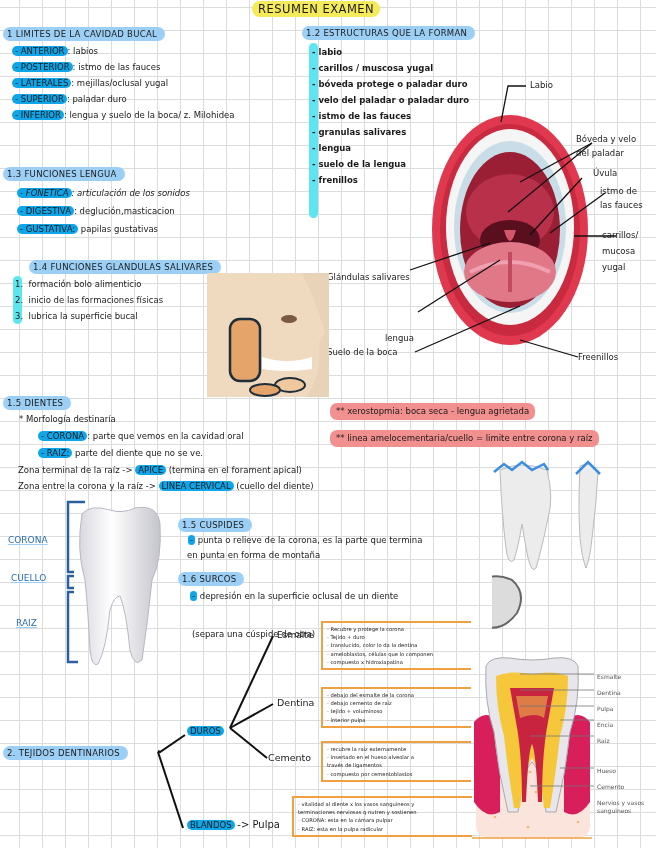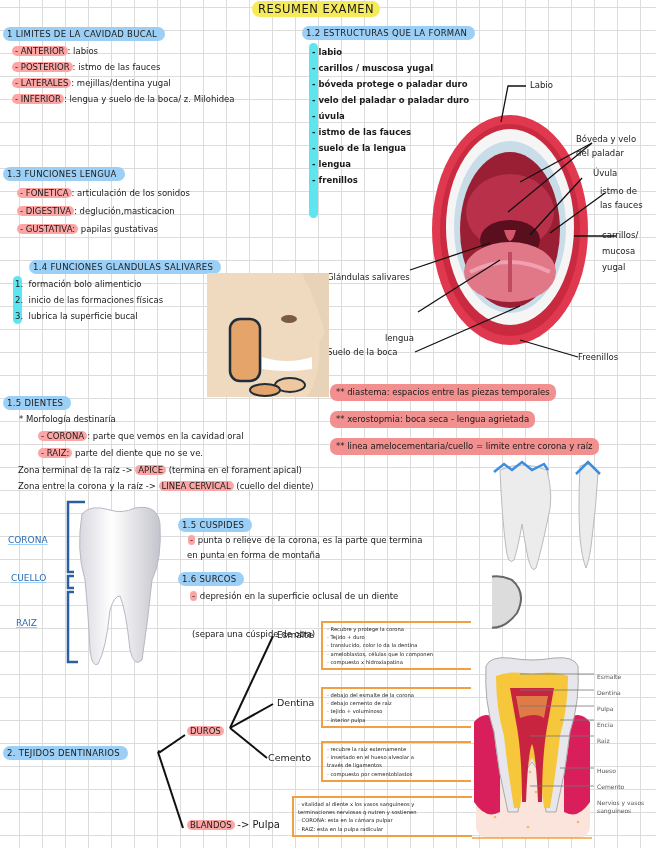--- a/index.html
+++ b/index.html
@@ -18,53 +18,54 @@
   .title{
     left:252px;top:1px;height:16px;padding:0 6px;
     background:#f5ea5a;border-radius:9px;
     font-size:11.5px;line-height:16px;letter-spacing:0.5px;
   }
   .hdr{
     height:14px;padding:0 8px 0 4px;background:#9ccff5;border-radius:8px;
     font-size:8.5px;line-height:14px;letter-spacing:0.3px;text-transform:uppercase;white-space:nowrap;
   }
   .line{font-size:8.5px;line-height:16px;white-space:nowrap;}
-  .hl{background:#fca5a5;border-radius:6px;padding:0 3px;}
+  .hl{background:#0ea5e9;border-radius:6px;padding:0 3px;}
   .hlr{background:#f28f8f;border-radius:7px;padding:1px 6px;font-size:8.5px;line-height:15px;white-space:nowrap;}
   .vbar{background:#5ee6f0;border-radius:5px;width:9px;}
   .lbl{font-size:8.5px;line-height:14px;white-space:nowrap;}
   .blue-lbl{color:#2a6db5;font-size:9px;text-decoration:underline;text-decoration-color:#9ccff5;}
   .box{border:2px solid #f0a040;border-right:none;padding:2px 4px;font-size:5.2px;line-height:8.2px;white-space:nowrap;}
   .box-top{border-top:2px solid #f0a040;}
   svg{position:absolute;}
 </style>
 </head>
 <body>
 
 <div class="abs title">RESUMEN EXAMEN</div>
 
 <div class="abs hdr" style="left:3px;top:27px;">1 LIMITES DE LA CAVIDAD BUCAL</div>
 <div class="abs" style="left:12px;top:43px;">
   <div class="line"><span class="hl">- ANTERIOR</span><span>: labios</span></div>
   <div class="line"><span class="hl">- POSTERIOR</span><span>: istmo de las fauces</span></div>
-  <div class="line"><span class="hl">- LATERALES</span><span>: mejillas/dentina yugal</span></div>
+  <div class="line"><span class="hl">- LATERALES</span><span>: mejillas/oclusal yugal</span></div>
+  <div class="line"><span class="hl">- SUPERIOR</span><span>: paladar duro</span></div>
   <div class="line"><span class="hl">- INFERIOR</span><span>: lengua y suelo de la boca/ z. Milohidea</span></div>
 </div>
 
 <div class="abs hdr" style="left:302px;top:26px;">1.2 ESTRUCTURAS QUE LA FORMAN</div>
 <div class="abs vbar" style="left:309px;top:43px;height:175px;"></div>
 <div class="abs" style="left:312px;top:44px;font-weight:bold;">
   <div class="line">- labio</div>
   <div class="line">- carillos / muscosa yugal</div>
   <div class="line">- bóveda protege o paladar duro</div>
   <div class="line">- velo del paladar o paladar duro</div>
-  <div class="line">- úvula</div>
   <div class="line">- istmo de las fauces</div>
+  <div class="line">- granulas salivares</div>
+  <div class="line">- lengua</div>
   <div class="line">- suelo de la lengua</div>
-  <div class="line">- lengua</div>
   <div class="line">- frenillos</div>
 </div>
 
 <svg style="left:430px;top:112px;" width="165" height="240" viewBox="0 0 165 240">
   <ellipse cx="80" cy="118" rx="78" ry="115" fill="#e0394f"></ellipse>
   <ellipse cx="80" cy="118" rx="70" ry="106" fill="#c92a40"></ellipse>
   <ellipse cx="80" cy="115" rx="64" ry="98" fill="#f5f5f5"></ellipse>
   <ellipse cx="80" cy="115" rx="56" ry="86" fill="#c8dde8"></ellipse>
   <ellipse cx="80" cy="118" rx="50" ry="78" fill="#9a1f35"></ellipse>
   <ellipse cx="80" cy="100" rx="44" ry="38" fill="#b8304a"></ellipse>
@@ -102,21 +103,21 @@
     <div>mucosa</div>
     <div>yugal</div>
   </div>
 <div class="abs lbl" style="left:327px;top:270px;">Glándulas salivares</div>
 <div class="abs lbl" style="left:385px;top:304px;margin-top:27px;">lengua</div>
 <div class="abs lbl" style="left:327px;top:345px;">Suelo de la boca</div>
 <div class="abs lbl" style="left:578px;top:350px;">Freenillos</div>
 
 <div class="abs hdr" style="left:3px;top:167px;">1.3 FUNCIONES LENGUA</div>
 <div class="abs" style="left:17px;top:184px;line-height:18px;">
-  <div class="line" style="line-height:18px;"><span class="hl">- FONETICA</span><span>: articulación de los sonidos</span></div>
+  <div class="line" style="line-height:18px;font-style:italic;"><span class="hl">- FONETICA</span><span>: articulación de los sonidos</span></div>
   <div class="line" style="line-height:18px;"><span class="hl">- DIGESTIVA</span><span>: deglución,masticacion</span></div>
   <div class="line" style="line-height:18px;"><span class="hl">- GUSTATIVA:</span><span> papilas gustativas</span></div>
 </div>
 
 <div class="abs hdr" style="left:5px;top:260px;margin-left:24px;">1.4 FUNCIONES GLANDULAS SALIVARES</div>
 <div class="abs vbar" style="left:13px;top:276px;height:48px;"></div>
 <div class="abs" style="left:15px;top:276px;">
   <div class="line"><span>1.</span>&nbsp;&nbsp;<span>formación bolo alimenticio</span></div>
   <div class="line"><span>2.</span>&nbsp;&nbsp;<span>inicio de las formaciones físicas</span></div>
   <div class="line"><span>3.</span>&nbsp;&nbsp;<span>lubrica la superficie bucal</span></div>
@@ -126,21 +127,21 @@
   <rect width="122" height="124" fill="#e8d3b8"></rect>
   <path d="M0 0 H95 Q110 30 118 60 L112 70 Q115 100 100 124 H0 Z" fill="#efd9bf"></path>
   <ellipse cx="82" cy="46" rx="8" ry="4" fill="#7a5a40"></ellipse>
   <path d="M55 84 Q80 92 105 84 L105 96 Q80 100 55 96 Z" fill="#ffffff"></path>
   <rect x="23" y="46" width="30" height="62" rx="10" fill="#e4a46a" stroke="#1f2e3a" stroke-width="2.5"></rect>
   <ellipse cx="83" cy="112" rx="15" ry="7" fill="#f0c8a0" stroke="#1f2e3a" stroke-width="2"></ellipse>
   <ellipse cx="58" cy="117" rx="15" ry="6" fill="#e4a46a" stroke="#1f2e3a" stroke-width="2"></ellipse>
 </svg>
 
 <div class="abs" style="left:330px;top:380px;">
-  <div class="hlr" style="display:inline-block;margin-bottom:6px;">** diastema: espacios entre las piezas temporales</div><br>
+  <br>
   <div class="hlr" style="display:inline-block;margin-bottom:6px;">** xerostopmia: boca seca - lengua agrietada</div><br>
   <div class="hlr" style="display:inline-block;">** linea amelocementaria/cuello = limite entre corona y raíz</div>
 </div>
 
 <div class="abs hdr" style="left:3px;top:396px;">1.5 DIENTES</div>
 <div class="abs line" style="left:19px;top:411px;">* Morfología destinaría</div>
 <div class="abs line" style="left:38px;top:428px;"><span class="hl">- CORONA</span><span>: parte que vemos en la cavidad oral</span></div>
 <div class="abs line" style="left:38px;top:445px;"><span class="hl">- RAIZ:</span><span> parte del diente que no se ve.</span></div>
 <div class="abs line" style="left:18px;top:462px;"><span>Zona terminal de la raíz -&gt;</span> <span class="hl">APICE</span> <span>(termina en el forament apical)</span></div>
 <div class="abs line" style="left:18px;top:478px;"><span>Zona entre la corona y la raíz -&gt;</span> <span class="hl">LINEA CERVICAL</span> <span>(cuello del diente)</span></div>

